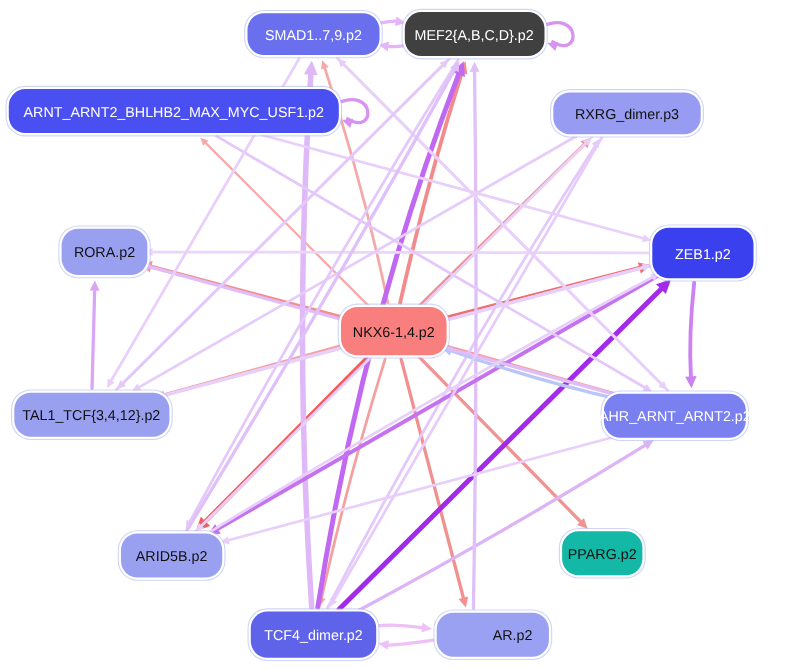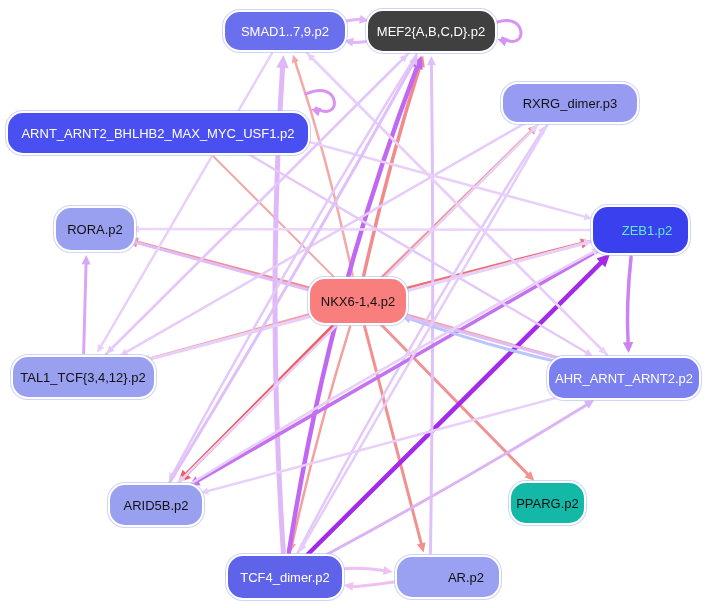--- a/index.html
+++ b/index.html
@@ -112,39 +112,39 @@
       <path d="M 306 94 C 342 78, 342 124, 316 108" stroke="#d892f2" stroke-width="3" fill="none" stroke-linecap="round"></path>
       <polygon points="311,109 321.21512,107.87284 318.26888,116.26516000000001" fill="#d892f2"></polygon>
     </svg>
 
 <div class="node" style="left: 225px; top: 12px; width: 120px; height: 38px; background: rgb(106, 111, 238); color: rgb(255, 255, 255);">
       <span class="node-label">SMAD1..7,9.p2</span>
     </div>
     <div class="node" style="left: 367.5px; top: 11px; width: 127px; height: 40px; background: #404040; color: rgb(255, 255, 255);">
       <span class="node-label">MEF2{A,B,C,D}.p2</span>
     </div>
-    <div class="node" style="left: 8px; top: 81px; width: 300px; height: 40px; background: rgb(74, 79, 242); color: rgb(255, 255, 255); margin-top: 32px;">
+    <div class="node" style="left: 8px; top: 81px; width: 300px; height: 40px; background: rgb(74, 79, 242); color: rgb(255, 255, 255);">
       <span class="node-label">ARNT_ARNT2_BHLHB2_MAX_MYC_USF1.p2</span>
     </div>
     <div class="node" style="left: 503px; top: 84px; width: 134px; height: 38px; background: rgb(151, 156, 242); color: rgb(17, 17, 17);">
       <span class="node-label">RXRG_dimer.p3</span>
     </div>
     <div class="node" style="left: 56px; top: 208px; width: 78px; height: 42px; background: rgb(154, 160, 240); color: rgb(17, 17, 17);">
       <span class="node-label">RORA.p2</span>
     </div>
-    <div class="node" style="left: 593px; top: 207px; width: 82px; height: 46px; background: rgb(58, 64, 238); color: #5eead4; padding-left: 13px;">
+    <div class="node" style="left: 593px; top: 207px; width: 92px; height: 46px; background: rgb(58, 64, 238); color: #ffffff;">
       <span class="node-label">ZEB1.p2</span>
     </div>
     <div class="node" style="left: 310px; top: 279px; width: 96px; height: 44px; background: rgb(249, 126, 126); color: rgb(17, 17, 17);">
       <span class="node-label">NKX6-1,4.p2</span>
     </div>
     <div class="node" style="left: 12.5px; top: 357px; width: 141px; height: 40px; background: rgb(154, 160, 240); color: rgb(17, 17, 17);">
       <span class="node-label">TAL1_TCF{3,4,12}.p2</span>
     </div>
-    <div class="node" style="left: 549px; top: 358px; width: 150px; height: 40px; background: rgb(122, 128, 240); color: rgb(255, 255, 255);">
+    <div class="node" style="left: 549px; top: 358px; width: 129px; height: 40px; background: rgb(122, 128, 240); color: rgb(255, 255, 255);">
       <span class="node-label">AHR_ARNT_ARNT2.p2</span>
     </div>
     <div class="node" style="left: 110px; top: 485px; width: 92px; height: 40px; background: rgb(154, 160, 240); color: rgb(17, 17, 17);">
       <span class="node-label">ARID5B.p2</span>
     </div>
     <div class="node" style="left: 511px; top: 483px; width: 73px; height: 40px; background: #14b8a6; color: rgb(17, 17, 17);">
       <span class="node-label">PPARG.p2</span>
     </div>
     <div class="node" style="left: 228px; top: 556px; width: 114px; height: 42px; background: rgb(95, 99, 234); color: rgb(255, 255, 255);">
       <span class="node-label">TCF4_dimer.p2</span>

